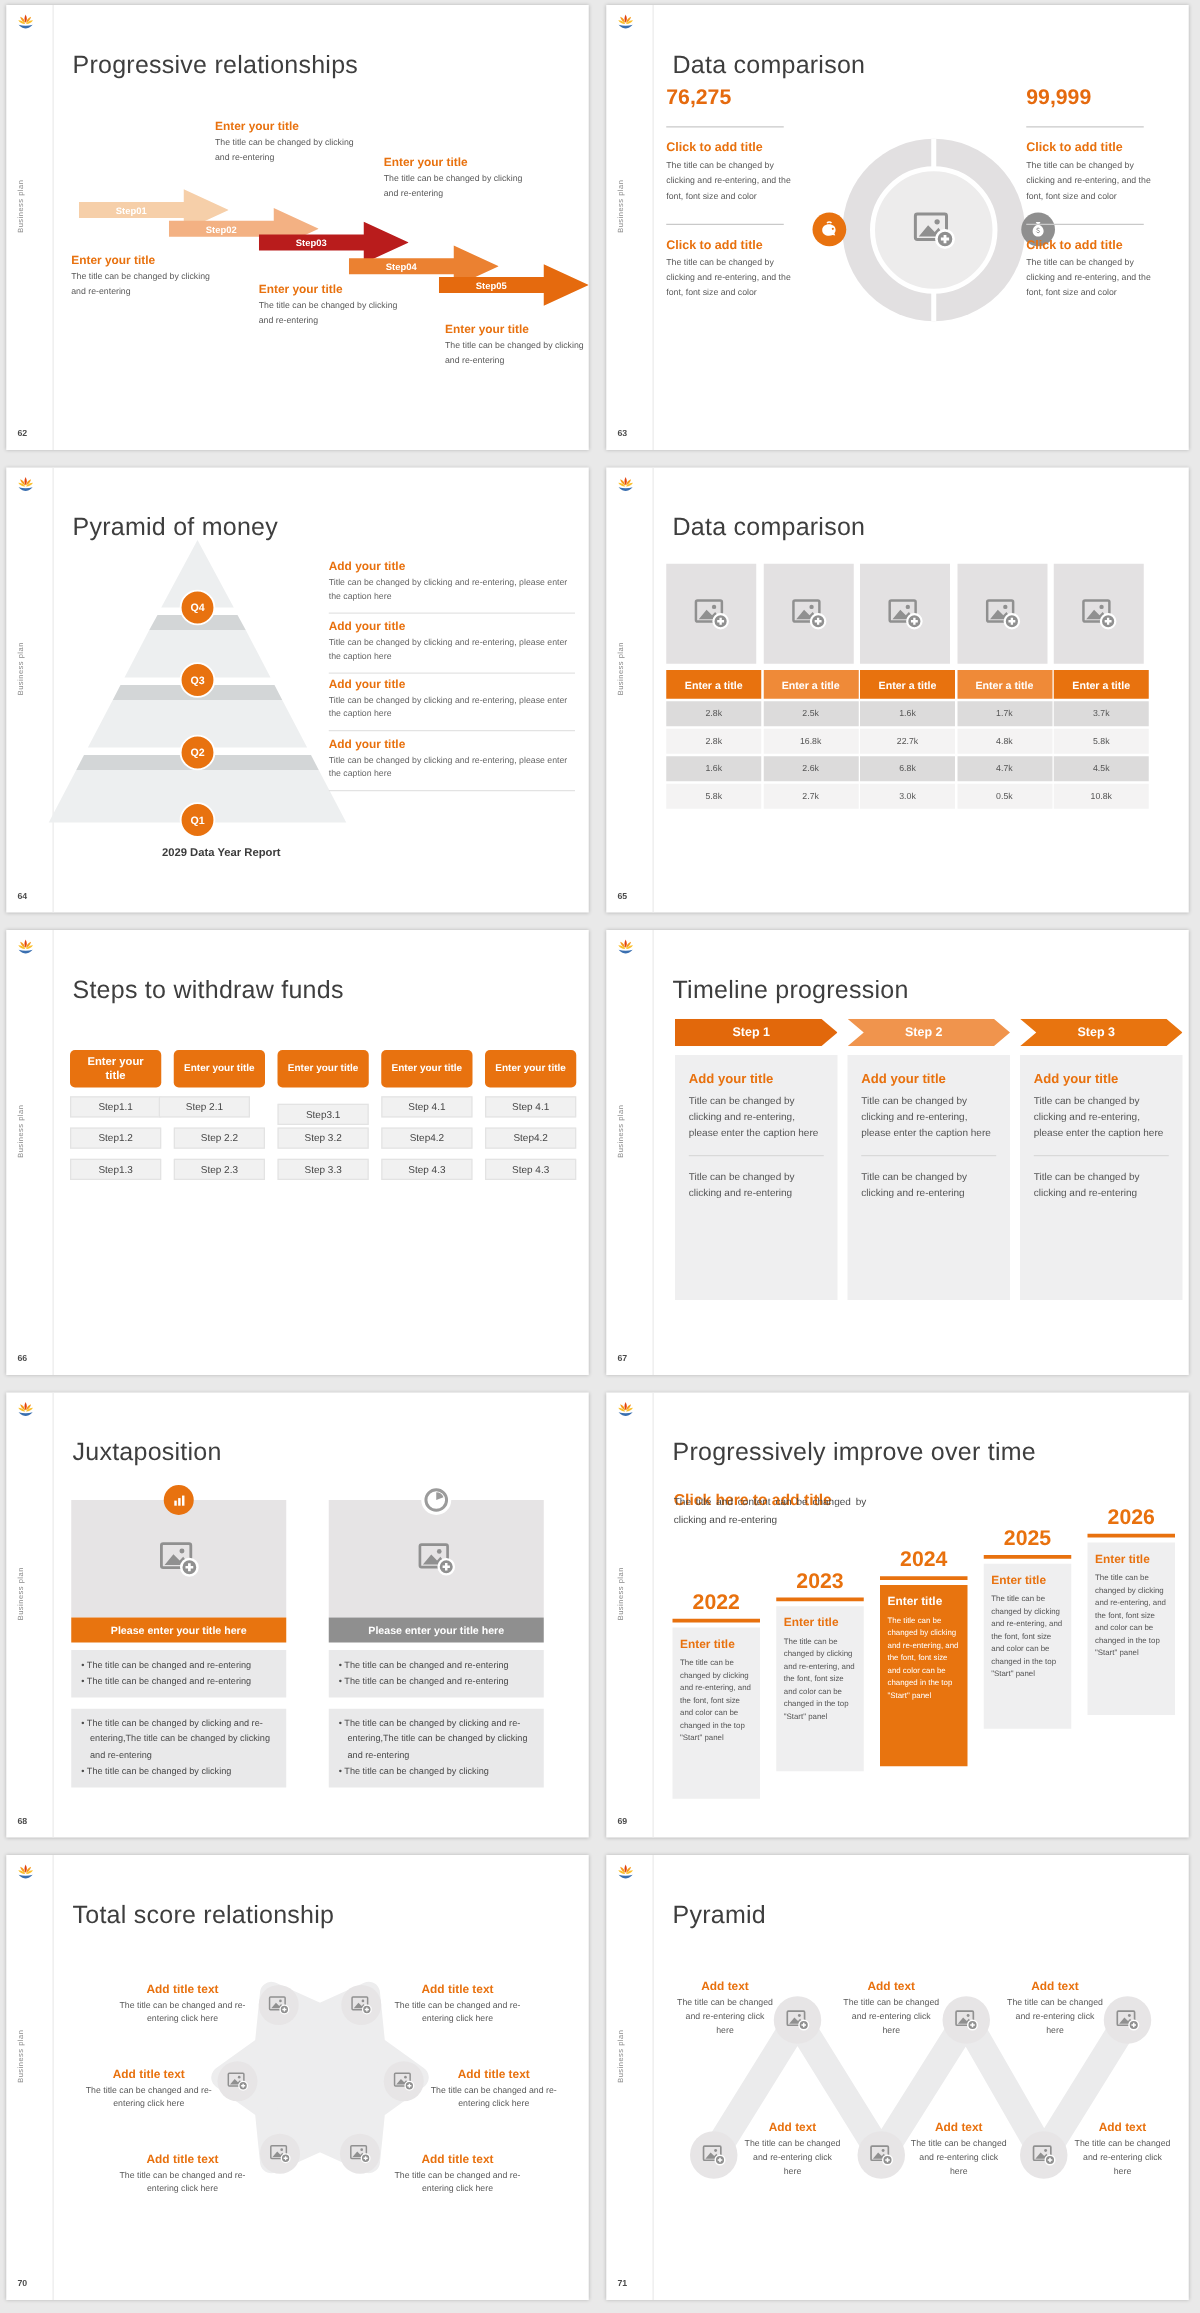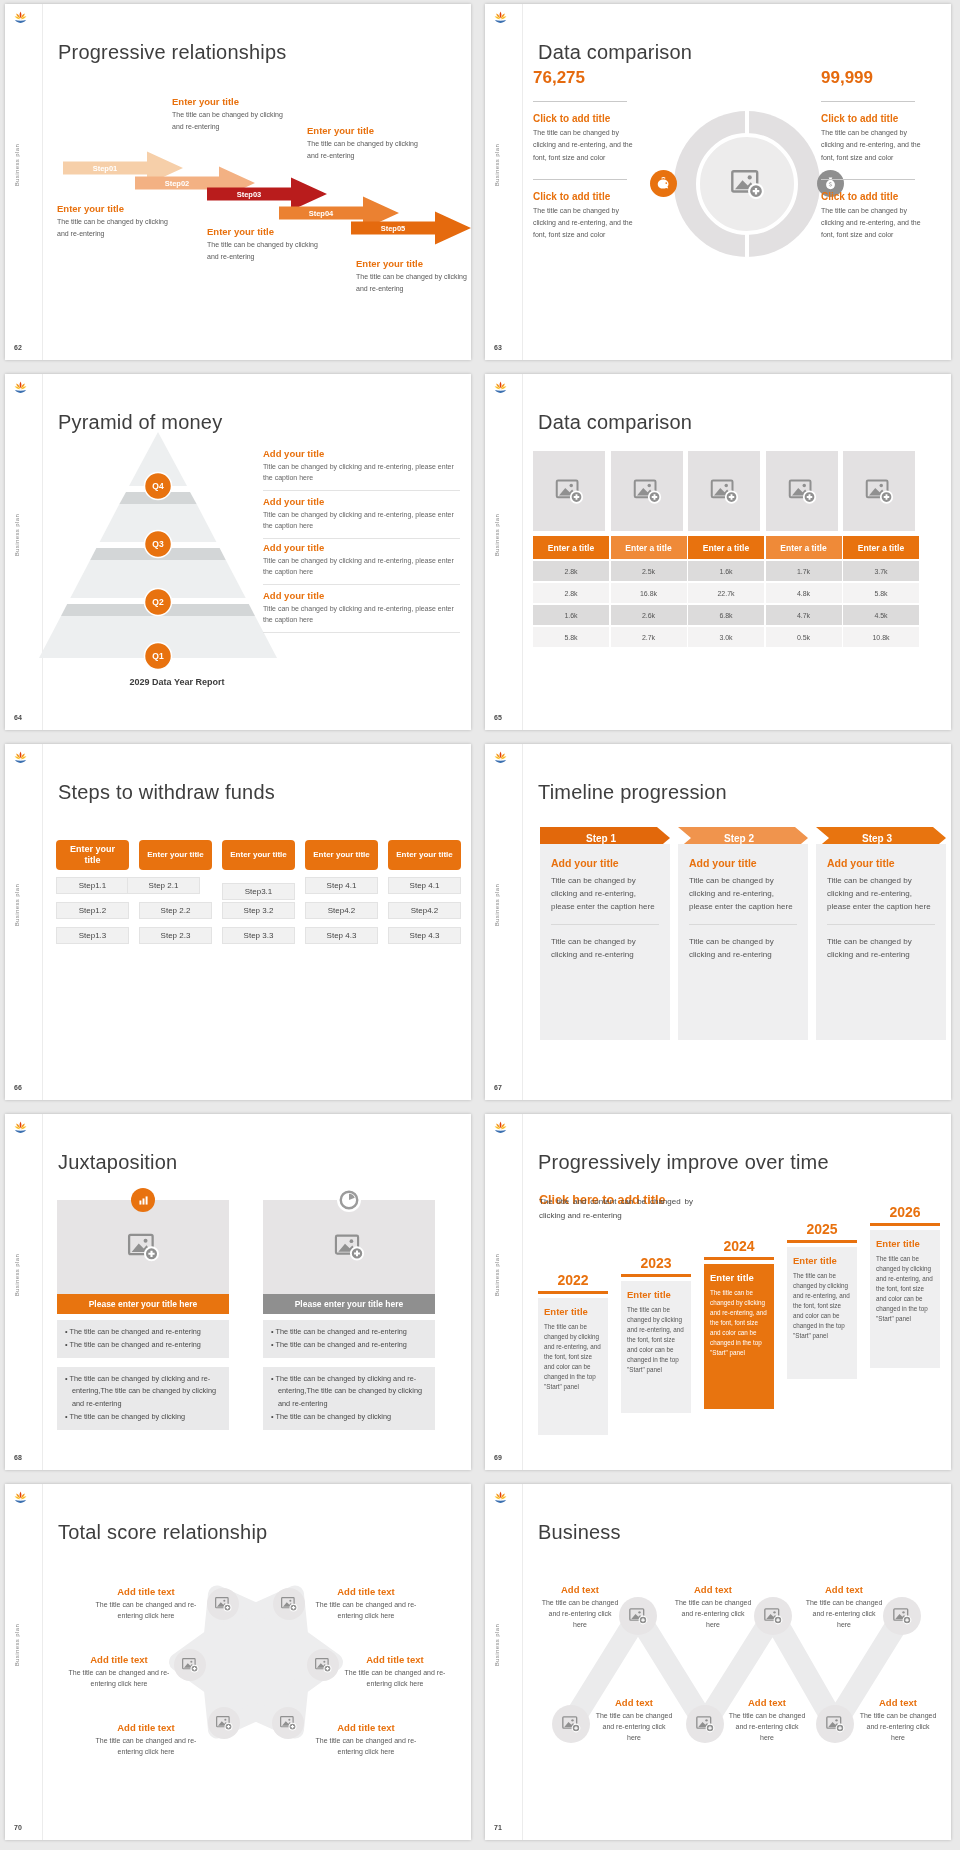--- a/index.html
+++ b/index.html
@@ -49,21 +49,21 @@
   .r-dark .td65{background:#dcdbdb;} .r-light .td65{background:#f4f3f3;}
   
   .btn66{position:absolute;top:96px;width:73px;height:30px;background:#e8720f;border-radius:4px;color:#fff;
          font-weight:bold;font-size:8px;line-height:1.2;display:flex;align-items:center;justify-content:center;
          text-align:center;padding:0 6px;box-sizing:border-box;}
   .btn66.big{font-size:9px;}
   .box66{position:absolute;width:73px;height:17px;background:#f1f1f1;border:1px solid #e3e3e3;box-sizing:border-box;
          display:flex;align-items:center;justify-content:center;font-size:8px;color:#454545;}
   .note66{position:absolute;left:53px;top:226px;width:398px;font-size:9px;color:#3f3f3f;line-height:2.3;text-align:justify;}
   
-  .chev{position:absolute;top:83px;width:130px;height:22px;color:#fff;font-weight:bold;font-size:10px;
+  .chev{position:absolute;top:71px;width:130px;height:22px;color:#fff;font-weight:bold;font-size:10px;
         display:flex;align-items:center;justify-content:center;padding-right:8px;box-sizing:border-box;}
   .chev.flat{clip-path:polygon(0 0,calc(100% - 13px) 0,100% 50%,calc(100% - 13px) 100%,0 100%);}
   .chev.notch{clip-path:polygon(0 0,calc(100% - 13px) 0,100% 50%,calc(100% - 13px) 100%,0 100%,13px 50%);}
   .pan67{position:absolute;top:100px;width:130px;height:196px;background:#efeff0;padding:13px 11px;box-sizing:border-box;}
   .pan67 h4{margin:0 0 5px;font-size:10.5px;}
   .pan67 p{margin:0;font-size:8px;color:#555;line-height:1.65;}
   .pan67 hr{border:0;border-top:1px solid #d9d9d9;margin:10px 0;}
   
   .col68{position:absolute;top:74px;width:172px;}
   .badge68{width:24px;height:24px;border-radius:50%;margin:0 auto -12px;position:relative;z-index:2;
@@ -72,21 +72,21 @@
   .badge-clock{background:#fff;}
   .img68{height:94px;background:#e6e4e5;display:flex;align-items:center;justify-content:center;}
   .bar68{height:20px;display:flex;align-items:center;justify-content:center;color:#fff;font-weight:bold;font-size:8.5px;}
   .bar-orange{background:#e8740f;} .bar-gray{background:#8f8f8f;}
   .bx68{background:#e9e9ea;margin-top:6px;padding:6px 8px;font-size:7.3px;color:#4a4a4a;line-height:1.75;}
   .bx68 .bu{padding-left:7px;text-indent:-7px;}
   
   .h69{position:absolute;left:54px;top:66px;font-size:12.5px;}
   .sh69{position:absolute;left:54px;top:73px;width:154px;font-size:8px;color:#4a4a4a;line-height:1.8;text-align:justify;}
   .y69{position:absolute;width:70px;}
-  .y69 .yr{font-size:14px;font-weight:bold;color:#e8710e;text-align:center;margin-bottom:3px;}
+  .y69 .yr{font-size:17px;font-weight:bold;color:#e8710e;text-align:center;margin-bottom:3px;}
   .y69 .rule{height:2.5px;background:#e8710e;margin-bottom:4px;}
   .y69 .bx{background:#efeff0;padding:8px 6px;box-sizing:border-box;overflow:hidden;}
   .y69 .et{font-size:9.5px;font-weight:bold;color:#e8710e;margin:0 0 5px;}
   .y69 .bd{font-size:6.3px;color:#555;line-height:1.6;margin:0;}
   .y69.hl .bx{background:#e8740f;}
   .y69.hl .et,.y69.hl .bd{color:#fff;}
   
   .c70{position:absolute;width:32px;height:32px;border-radius:50%;background:#e7e5e6;
        display:flex;align-items:center;justify-content:center;}
   .t70{position:absolute;width:112px;text-align:center;}
@@ -604,21 +604,21 @@
     </div>
   </section>
 
   <section class="slide">
     <svg class="logo">
         <use href="#i-logo"></use>
       </svg>
     <div class="vtext">Business plan</div>
     <div class="vrule"></div>
     <div class="pnum">71</div>
-    <h2 class="stitle">Business</h2>
+    <h2 class="stitle">Pyramid</h2>
 
     <svg class="zig" width="466" height="356">
       <polyline points="86,240 153,132 220,240 288,132 350,240 417,132" fill="none" stroke="#ebebec" stroke-width="22" stroke-linejoin="round" stroke-linecap="round"></polyline>
     </svg>
 
     <div class="c71" style="left:134px;top:113px">
         <svg width="20" height="20">
           <use href="#i-ph"></use>
         </svg>
       </div>

